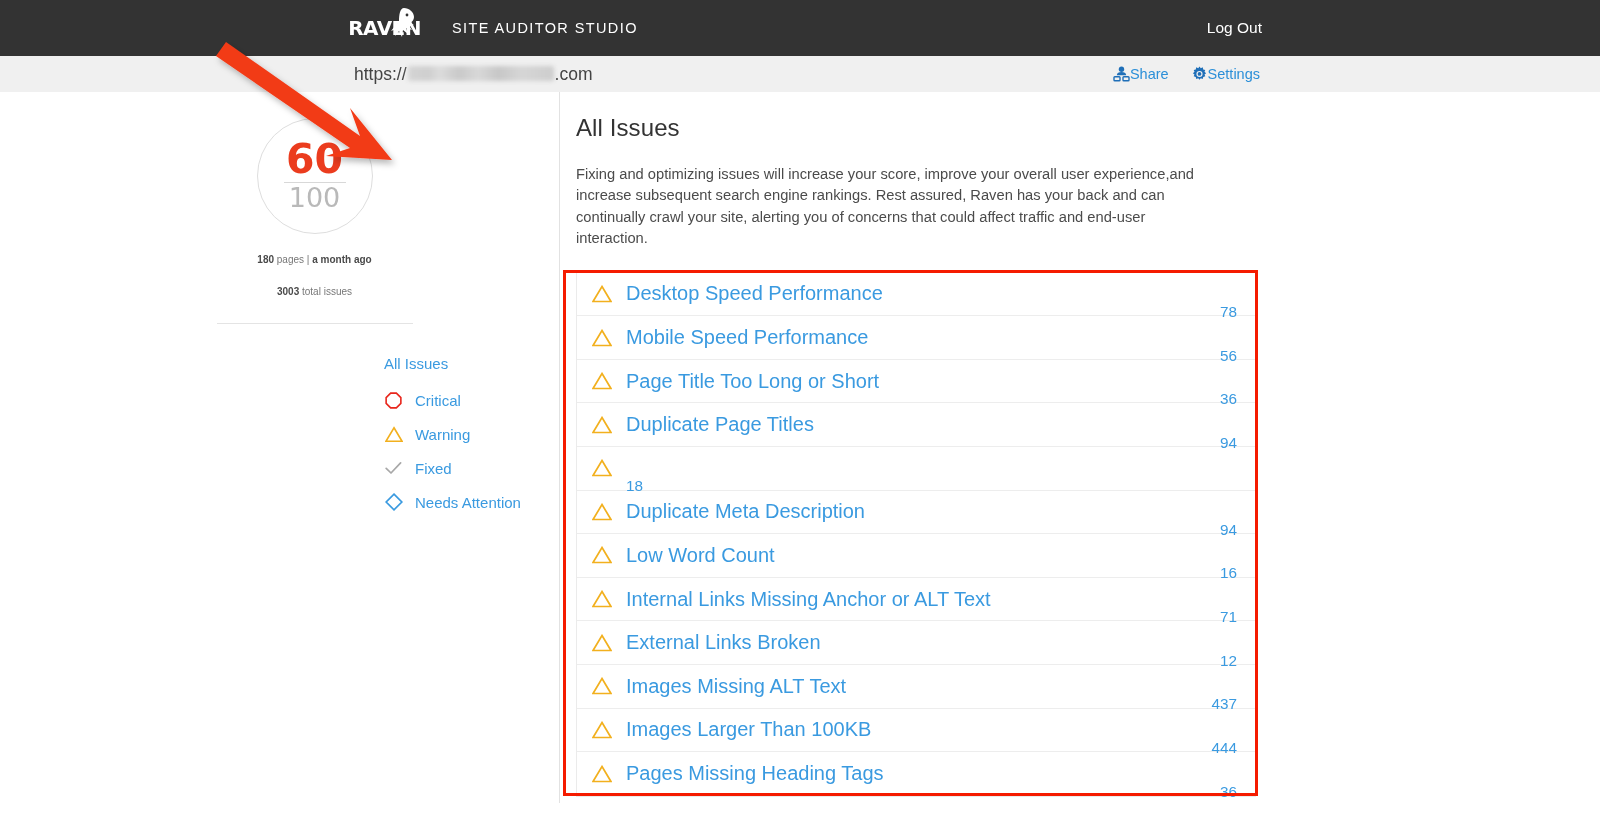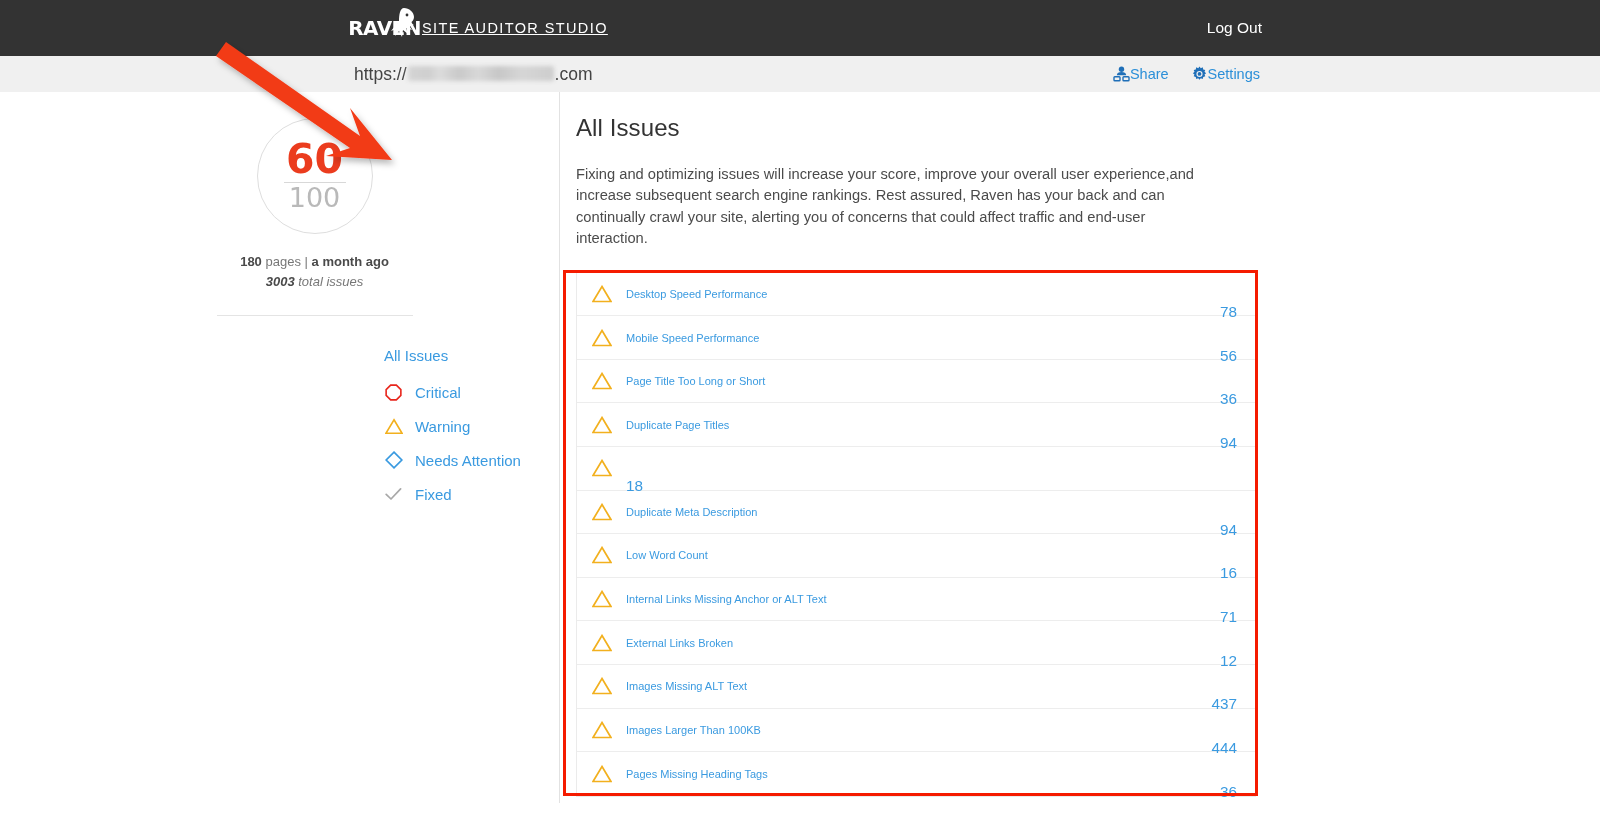--- a/index.html
+++ b/index.html
@@ -47,23 +47,22 @@
     position:absolute;
     right:-4px;
     top:-4px;
     width:26px;
     height:40px;
   }
   .brand-title {
     color:#ffffff;
     font-size:14.5px;
     letter-spacing:1.4px;
-    margin-left:10px;
+    margin-left:40px;
     font-weight:500;
-    text-decoration:underline;
   }
   .logout {
     position:absolute;
     right:338px;
     color:#ffffff;
     font-size:15.5px;
     cursor:pointer;
   }
 
   
@@ -153,25 +152,25 @@
     margin:3px 0 1px;
   }
   .score-denom {
     font-size:27px;
     color:#b9b9b9;
     line-height:1.05;
     font-family:"DejaVu Sans", sans-serif;
   }
   .meta-line {
     margin-top:20px;
-    font-size:13px;
+    font-size:10px;
     color:#777;
   }
   .meta-line b { color:#4a4a4a; font-weight:bold; }
-  .meta-line2 { margin-top:5px;font-style:italic; }
+  .meta-line2 { margin-top:21px; }
 
   .divider {
     width:196px;
     height:1px;
     background:#e4e4e4;
     margin:26px auto 0;
     margin-left:calc(70px + (490px - 196px)/2);
   }
 
   .filters {
@@ -238,21 +237,21 @@
   .issue-ic {
     width:22px;
     flex:0 0 22px;
     display:flex;
     align-items:center;
     justify-content:center;
     margin-right:13px;
   }
   .issue-name {
     color:#3a9ae0;
-    font-size:11px;
+    font-size:20px;
     flex:1;
   }
   .issue-count {
     color:#3a9ae0;
     font-size:15.3px;
     text-align:right;
     margin-top:36px;
   }
 
   
@@ -363,34 +362,34 @@
         <span class="ic">
           <svg width="18" height="17" viewBox="0 0 19 17">
             <polygon points="9.5,1.4 18,15.6 1,15.6" fill="none" stroke="#f2b01e" stroke-width="1.7"></polygon>
           </svg>
         </span>
         <span class="lbl">Warning</span>
       </div>
 
       <div class="filter">
         <span class="ic">
+          <svg width="17" height="14" viewBox="0 0 17 14">
+            <polyline points="1.2,7.4 6,12 15.6,1.8" fill="none" stroke="#a8a8a8" stroke-width="1.7" stroke-linecap="round" stroke-linejoin="round"></polyline>
+          </svg>
+        </span>
+        <span class="lbl">Fixed</span>
+      </div>
+
+      <div class="filter">
+        <span class="ic">
           <svg width="18" height="18" viewBox="0 0 18 18">
             <polygon points="9,1.2 16.8,9 9,16.8 1.2,9" fill="none" stroke="#3a9ae0" stroke-width="1.7"></polygon>
           </svg>
         </span>
         <span class="lbl">Needs Attention</span>
-      </div>
-
-      <div class="filter">
-        <span class="ic">
-          <svg width="17" height="14" viewBox="0 0 17 14">
-            <polyline points="1.2,7.4 6,12 15.6,1.8" fill="none" stroke="#a8a8a8" stroke-width="1.7" stroke-linecap="round" stroke-linejoin="round"></polyline>
-          </svg>
-        </span>
-        <span class="lbl">Fixed</span>
       </div>
 
     </div>
   </div>
 
   <div class="content">
     <h1 class="page-title">All Issues</h1>
     <p class="desc">Fixing and optimizing issues will increase your score, improve your overall user experience,and increase subsequent search engine rankings. Rest assured, Raven has your back and can continually crawl your site, alerting you of concerns that could affect traffic and end-user interaction.</p>
     <div class="issues" id="issues-list">
         <div class="issue-row">

